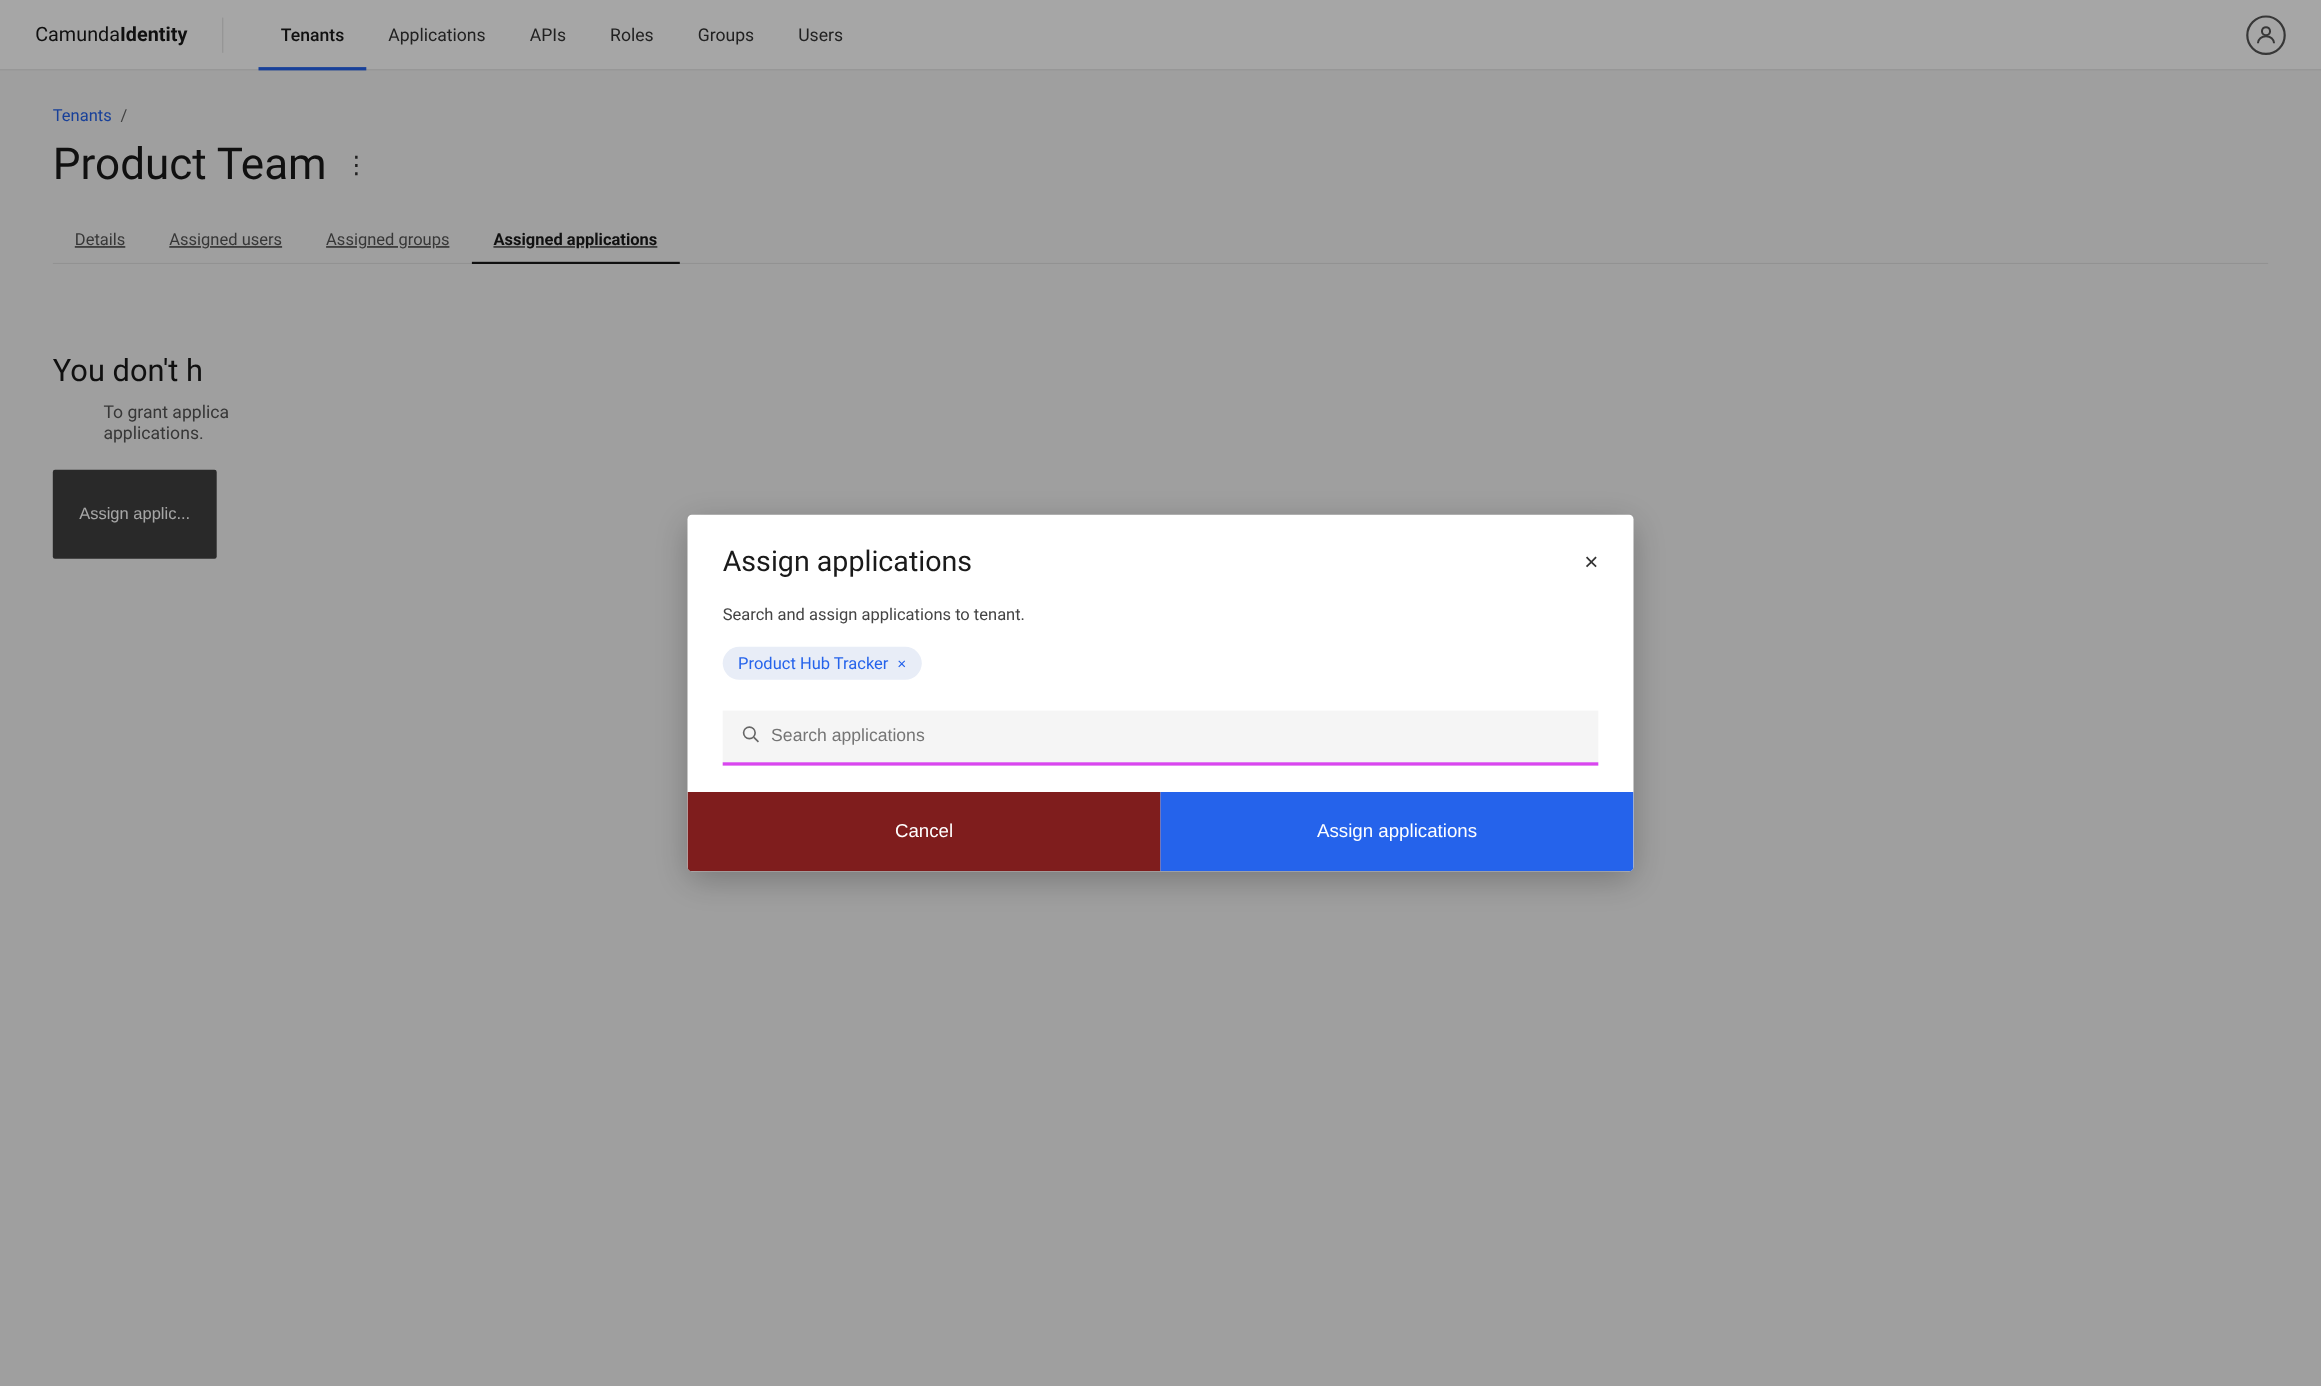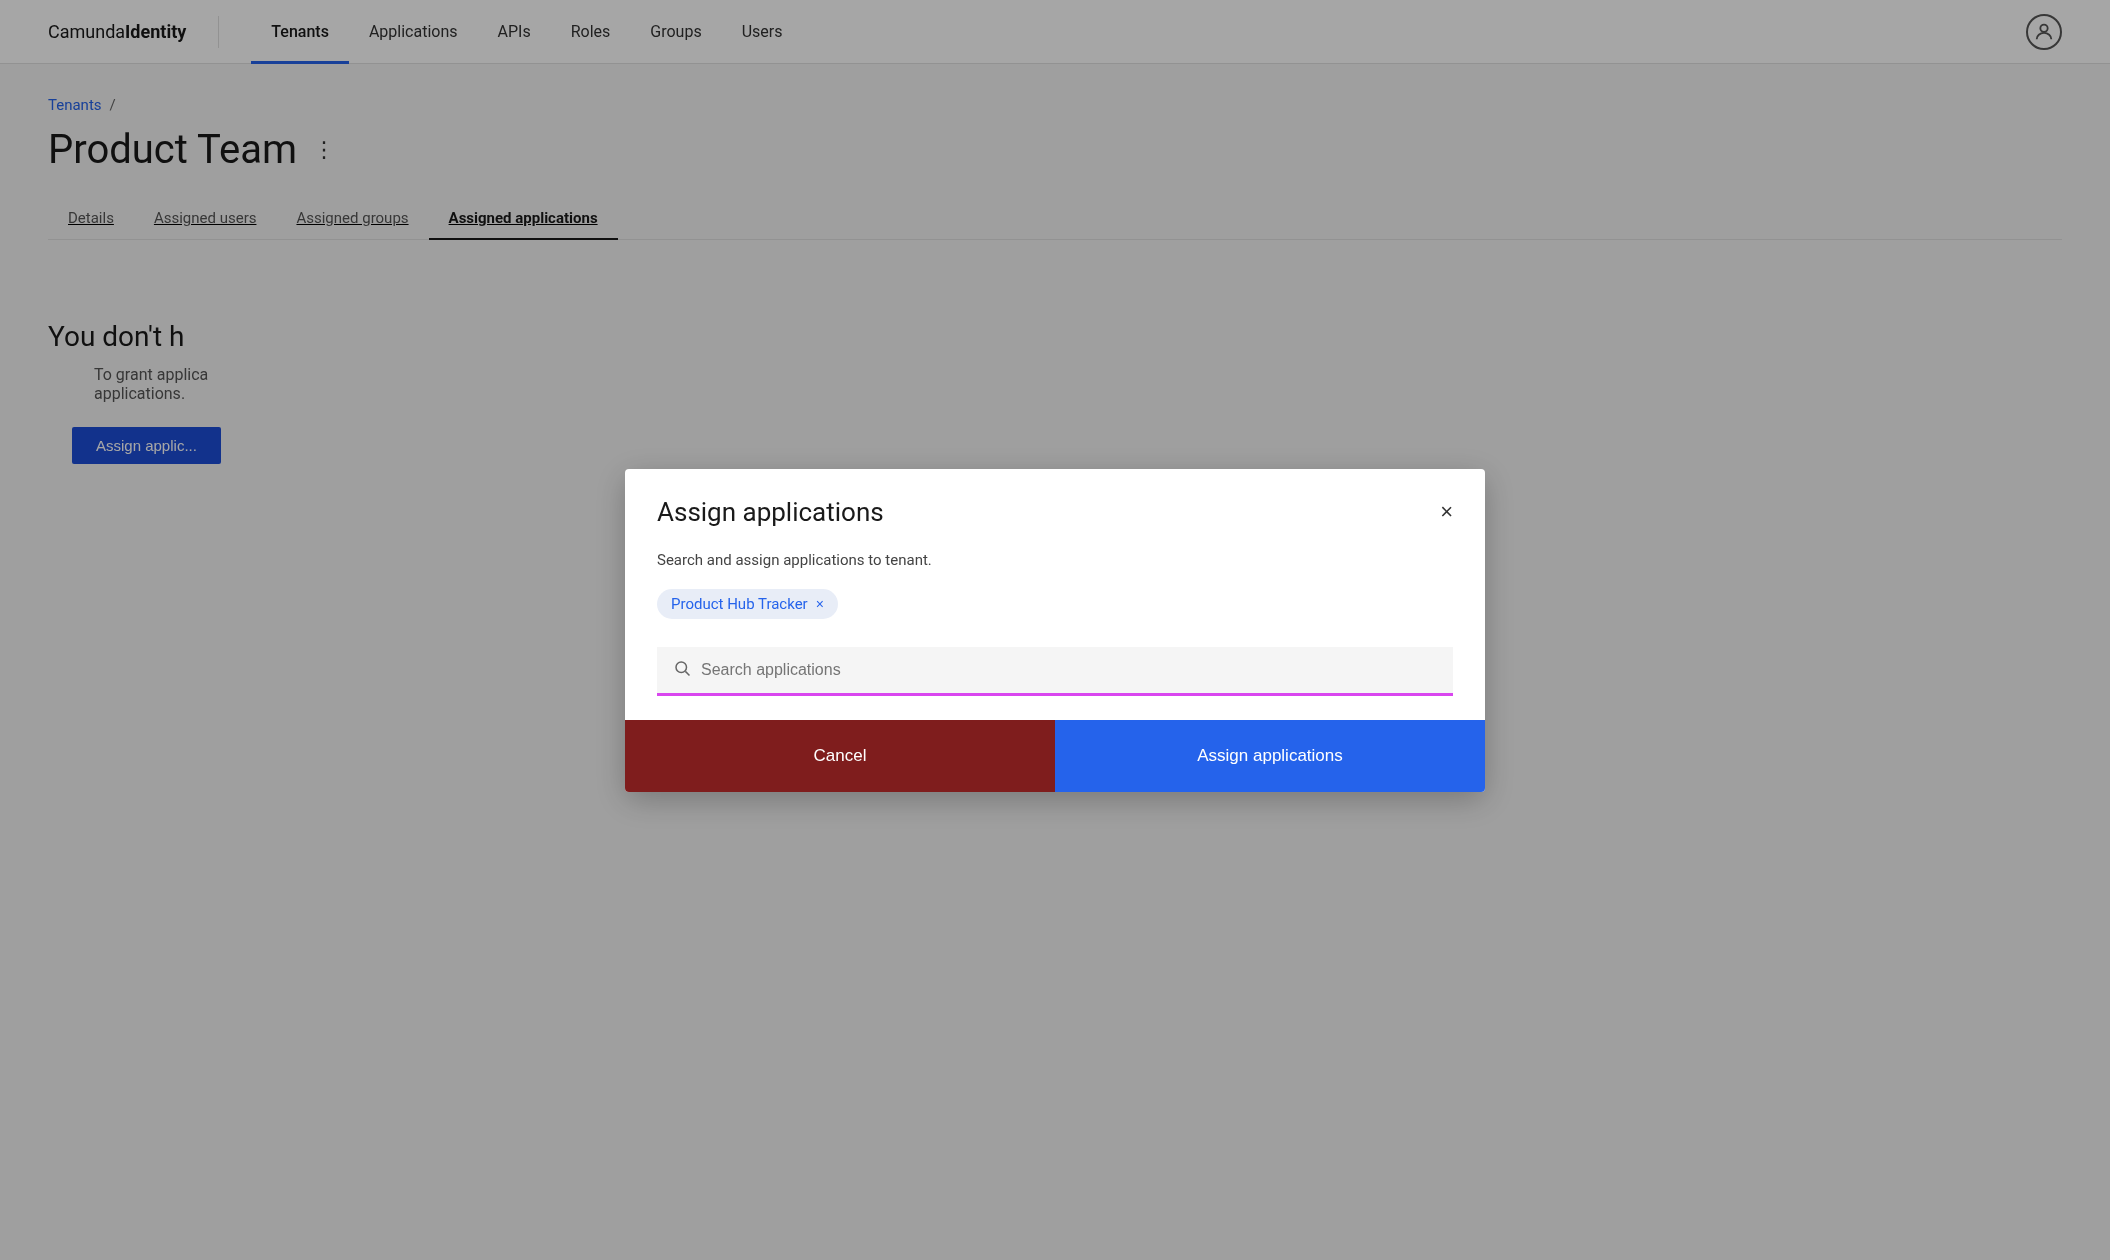--- a/index.html
+++ b/index.html
@@ -12,21 +12,21 @@
       position: relative;
     }
 
     
     .navbar {
       display: flex;
       align-items: center;
       background: #ffffff;
       border-bottom: 1px solid #e0e0e0;
       height: 64px;
-      padding: 0 48px;
+      padding: 0 32px;
       position: relative;
       z-index: 1;
     }
     .navbar-brand {
       display: flex;
       align-items: center;
       margin-right: 32px;
     }
     .brand-camunda {
       font-weight: 400;
@@ -162,28 +162,27 @@
       margin-bottom: 12px;
     }
     .empty-desc {
       font-size: 16px;
       color: #555;
       margin-bottom: 24px;
       max-width: 400px;
       margin-left: 46px;
     }
     .assign-btn {
-      background: #1d4ed8;
+      background: #404040;
       color: white;
       border: none;
-      padding: 10px 24px;
+      padding: 32px 24px;
       font-size: 15px;
       cursor: pointer;
       border-radius: 2px;
-      margin-left: 24px;
     }
 
     
     .overlay {
       position: fixed;
       top: 0; left: 0; right: 0; bottom: 0;
       background: rgba(0,0,0,0.35);
       z-index: 100;
       display: flex;
       align-items: center;

